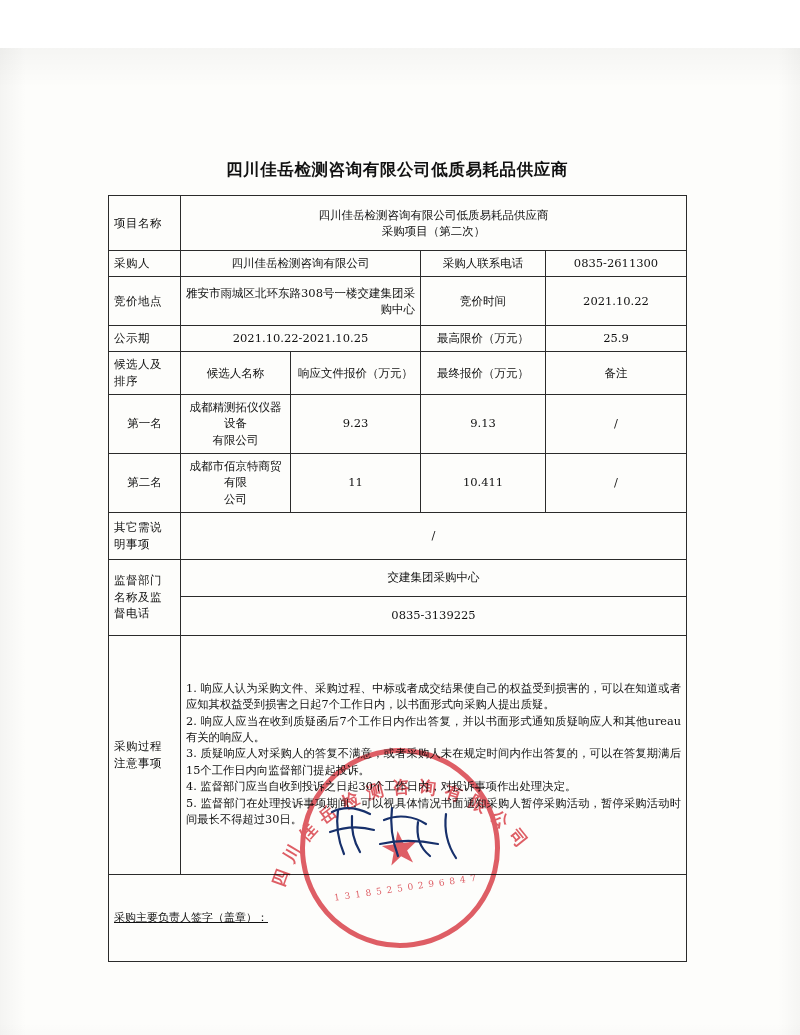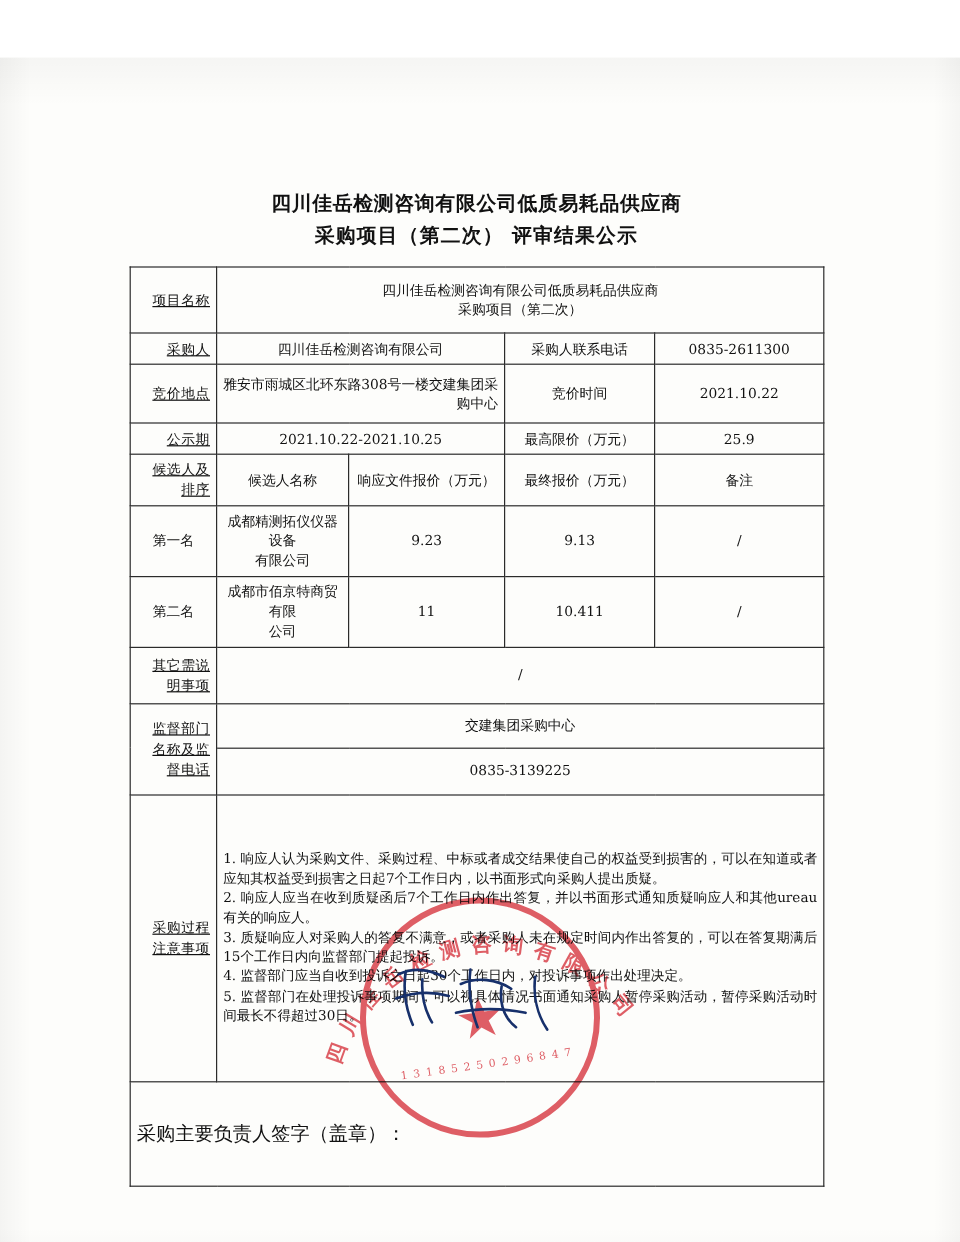--- a/index.html
+++ b/index.html
@@ -61,42 +61,42 @@
   }
   table.main td {
     border: 1px solid #2b2b2b;
     padding: 4px 5px;
     vertical-align: middle;
     line-height: 1.45;
   }
   .c { text-align: center; }
   .l { text-align: right; }
   .lbl {
-    text-align: right;
+    text-align: left;
     letter-spacing: 0.5px;
-    text-decoration: underline;
   }
   .tall { height: 38px; }
   .row-h { height: 26px; }
   .notes {
     font-size: 11.3px;
     line-height: 1.85;
     text-align: justify;
     padding: 8px 10px 10px 8px;
   }
   .notes p {
     margin: 0;
     text-indent: 0;
   }
   .sign-row td {
     height: 78px;
   }
   .sign-label {
     padding-left: 8px;
-    font-size: 16px;
+    font-size: 11px;
+    text-decoration: underline;
   }
   .cand-head td { height: 30px; }
   .slash { text-align: center; }
 
   
   .seal {
     position: absolute;
     left: 300px;
     top: 700px;
     width: 190px;
@@ -153,21 +153,20 @@
   }
 </style>
 </head>
 <body>
 
 <div class="page">
   <div class="doc">
 
     <div class="title">
       <div>四川佳岳检测咨询有限公司低质易耗品供应商</div>
-      <div class="line2">采购项目（第二次）  评审结果公示</div>
     </div>
 
     <table class="main">
       <colgroup>
         <col style="width:72px">
         <col style="width:110px">
         <col style="width:130px">
         <col style="width:125px">
         <col style="width:141px">
       </colgroup>

